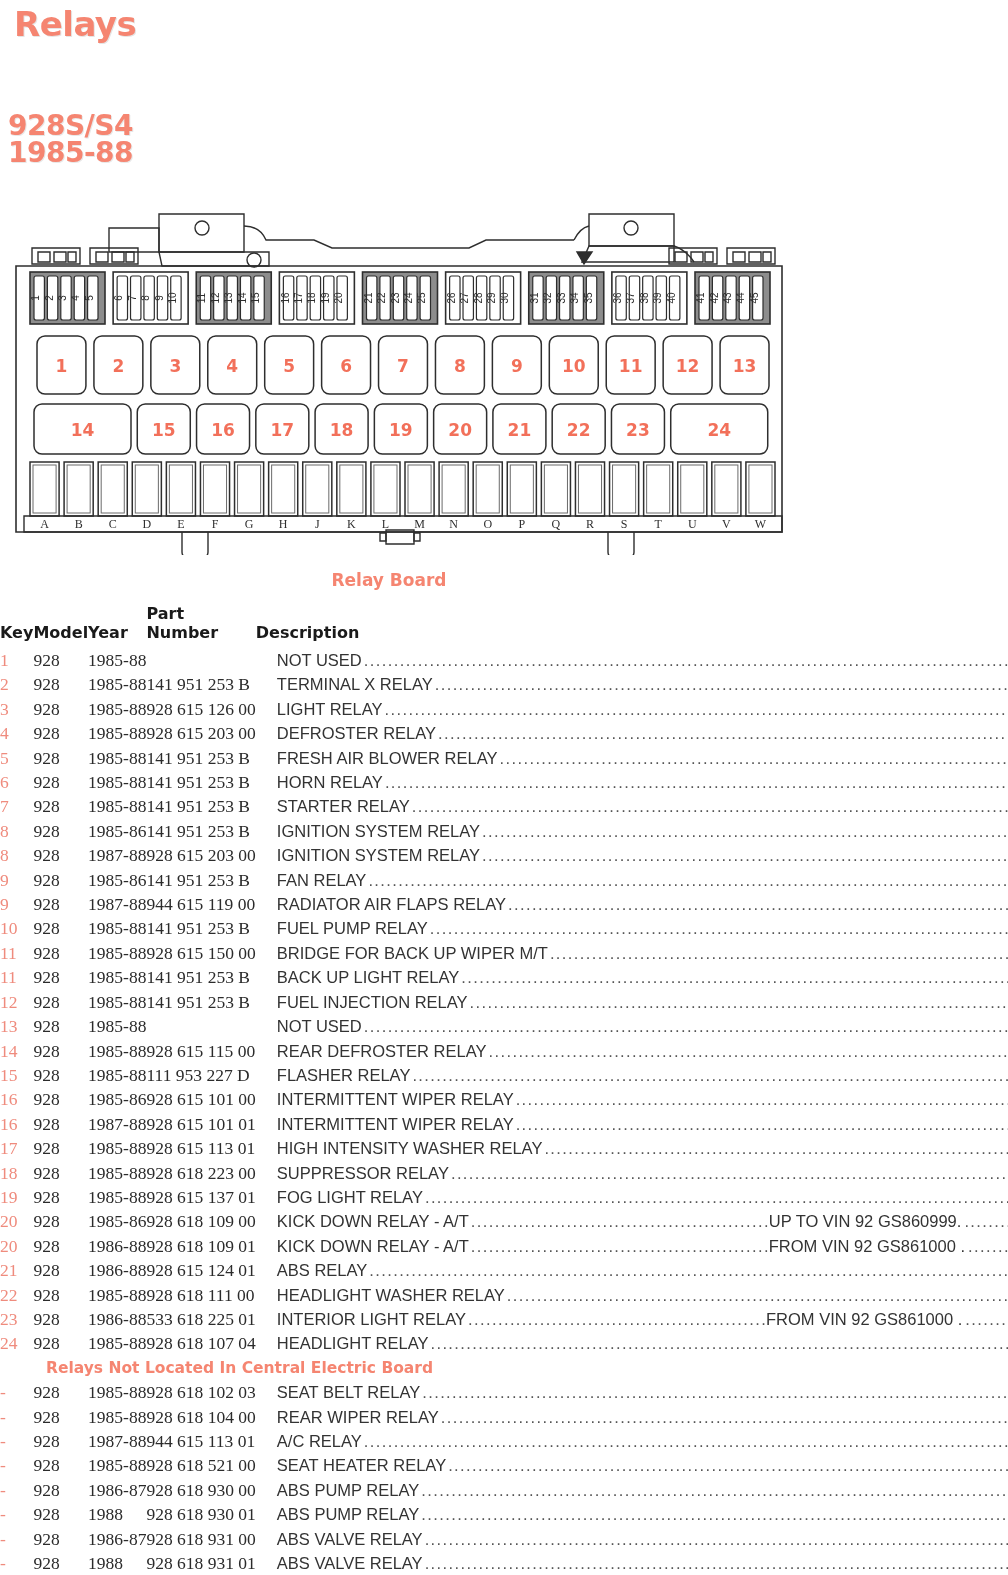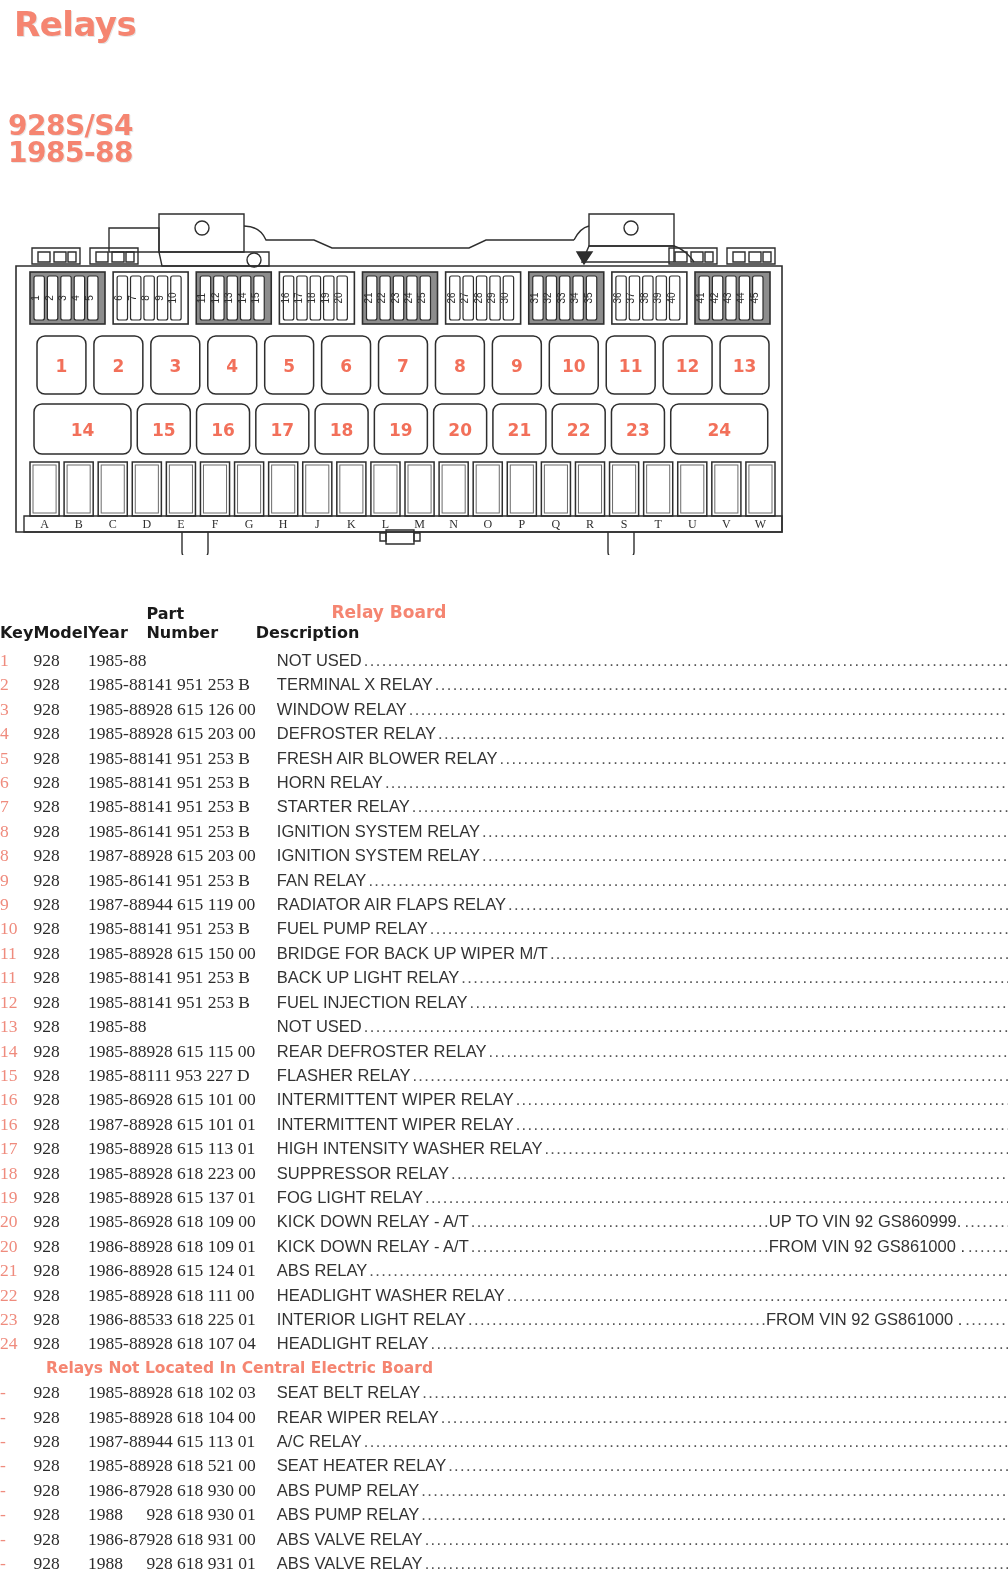--- a/index.html
+++ b/index.html
@@ -26,21 +26,21 @@
     font-size: 28px; font-weight: 700; line-height: 27px;
     color: #f58571; letter-spacing: -0.5px;
     text-shadow: 1px 1px 0 #e8e8e8;
   }
   .sub-title div { white-space: nowrap; }
 
   .board-caption {
     position: absolute; left: 0; top: 570px; width: 778px;
     text-align: center;
     font-family: "DejaVu Sans", sans-serif;
-    font-size: 17px; font-weight: 700; color: #f58571; margin-top: 32px;
+    font-size: 17px; font-weight: 700; color: #f58571;
   }
   .section-heading {
     font-family: "DejaVu Sans", sans-serif;
     font-size: 15.5px; font-weight: 700; color: #f58571;
     padding-left: 46px; line-height: 24px;
   }
 
   
   .board {
     position: absolute; left: 14px; top: 200px;
@@ -442,21 +442,21 @@
               </div>
             </td>
           </tr>
           <tr>
             <td class="c-key">3</td>
             <td class="c-model">928</td>
             <td class="c-year">1985-88</td>
             <td class="c-part">928 615 126 00</td>
             <td class="c-desc">
               <div class="desc-line">
-                <span class="desc-text">WINDOW RELAY </span>
+                <span class="desc-text">LIGHT RELAY </span>
                 <span class="desc-lead">........................................................................................................................</span>
               </div>
             </td>
           </tr>
           <tr>
             <td class="c-key">4</td>
             <td class="c-model">928</td>
             <td class="c-year">1985-88</td>
             <td class="c-part">928 615 203 00</td>
             <td class="c-desc">

